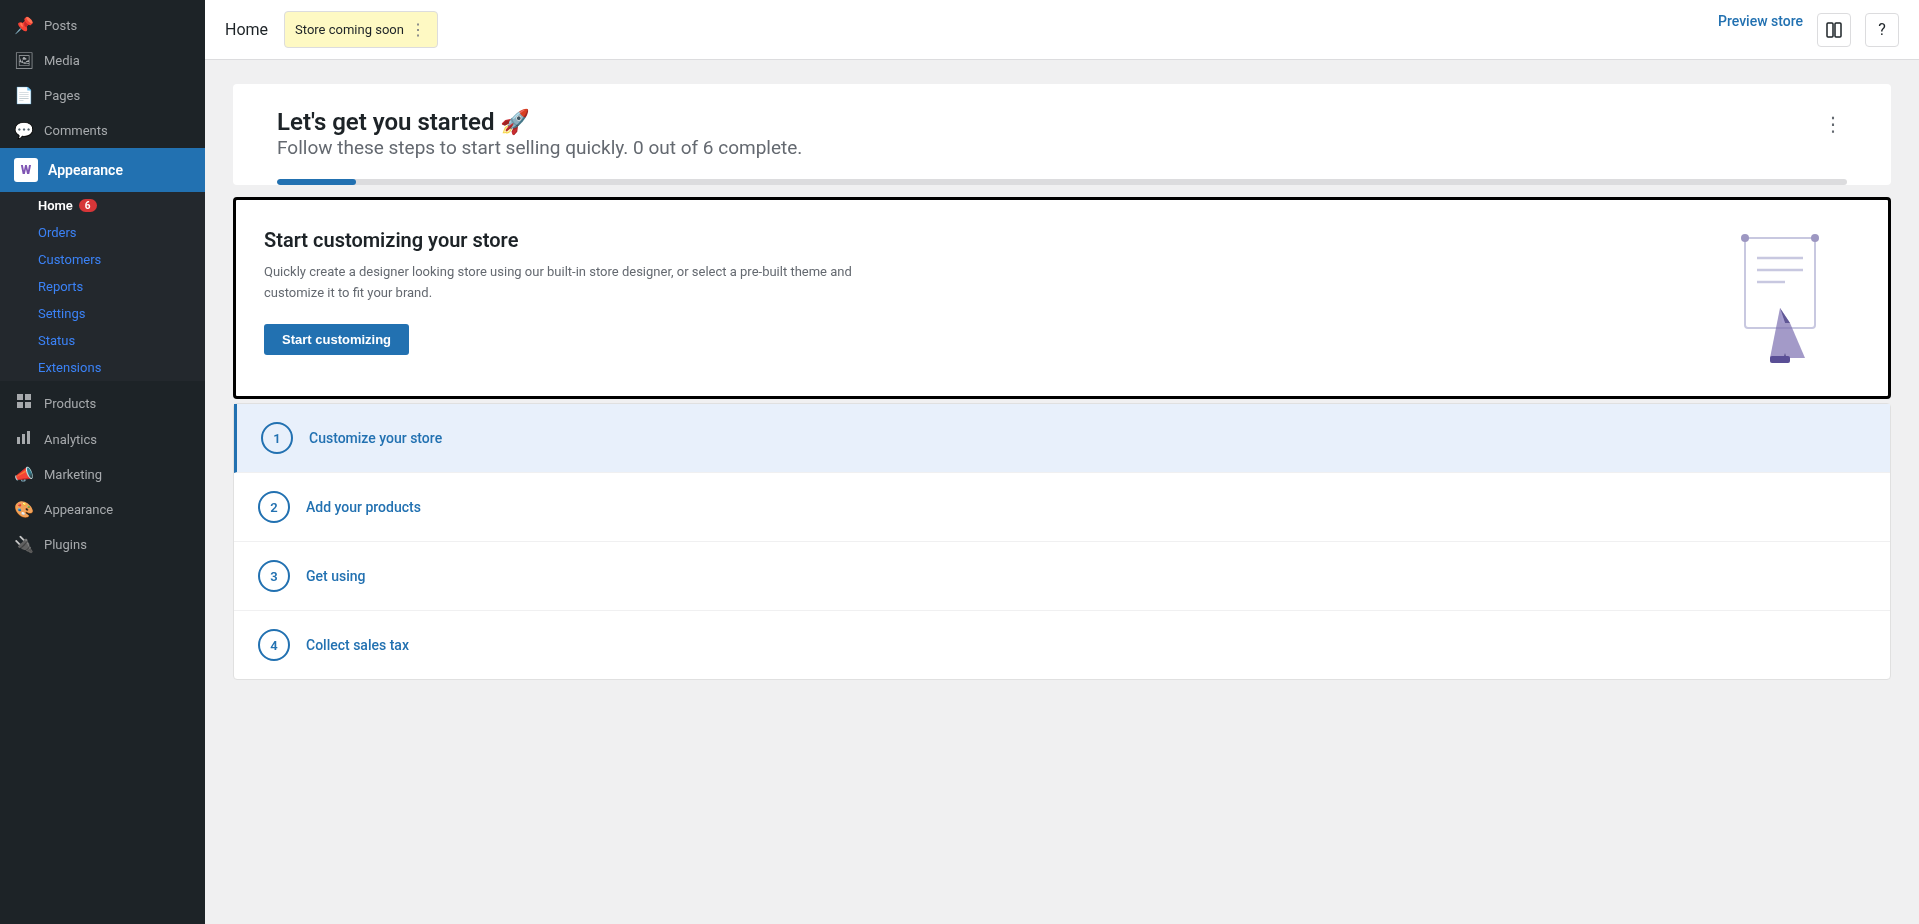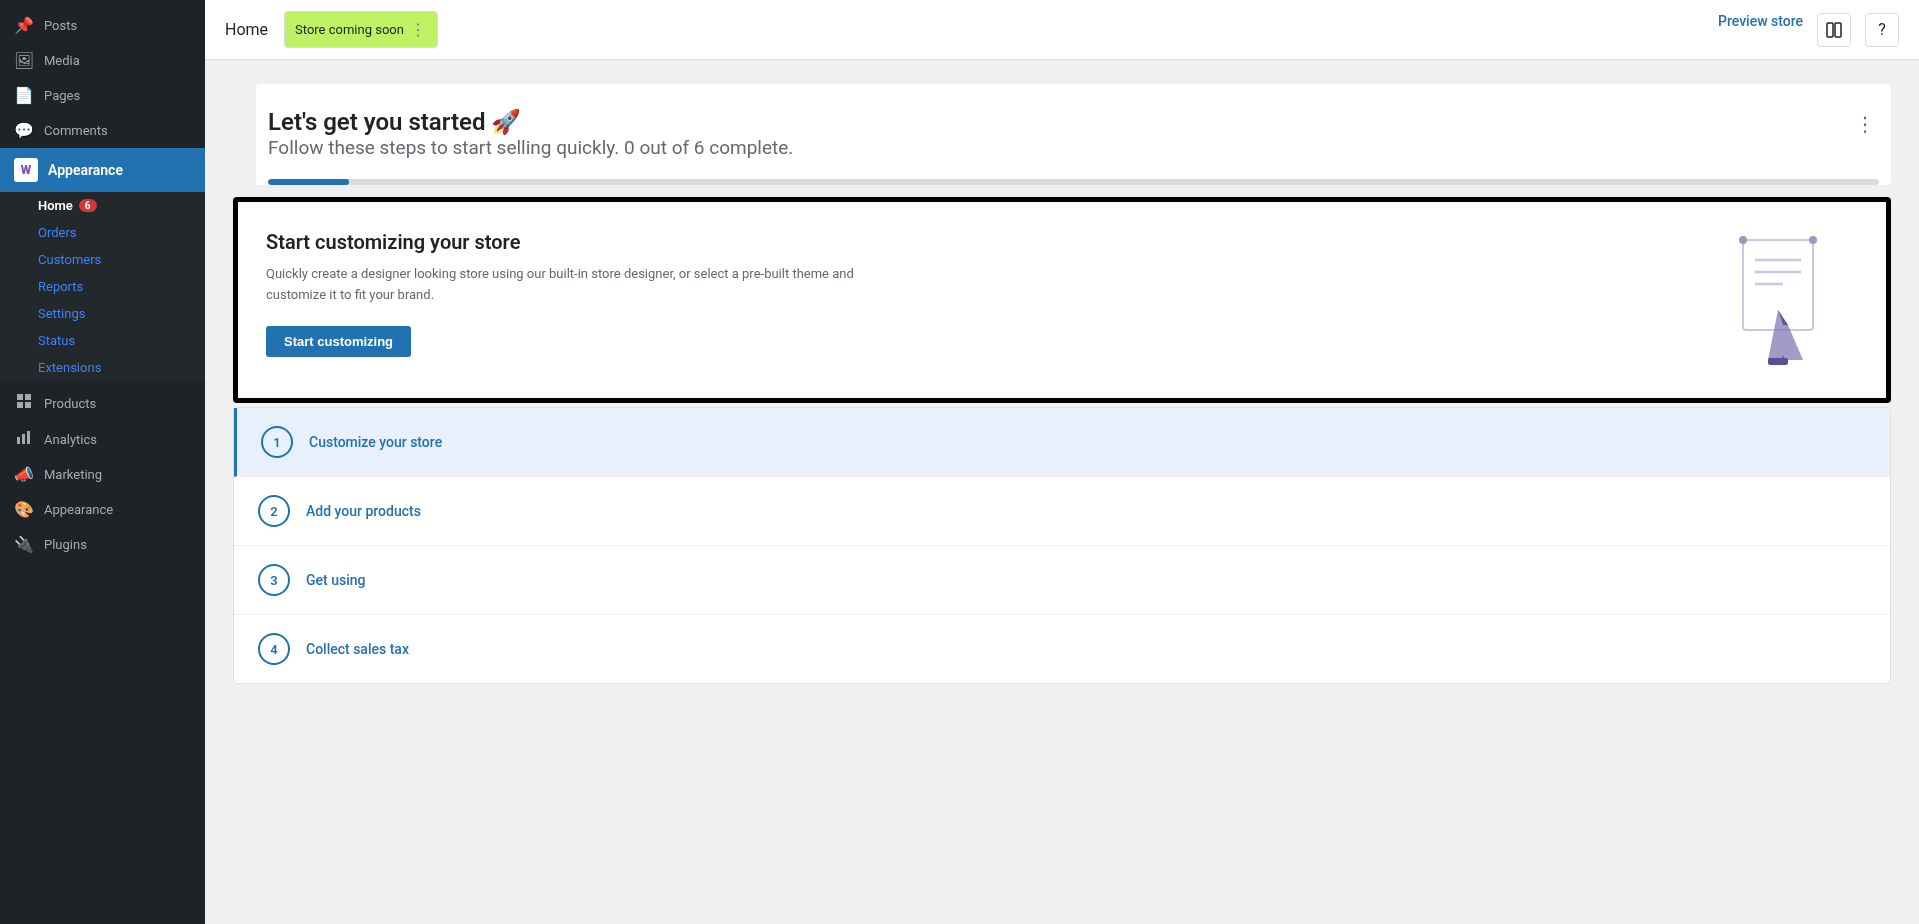--- a/index.html
+++ b/index.html
@@ -92,21 +92,21 @@
       height: 60px;
       gap: 16px;
       flex-shrink: 0;
     }
     .topbar-breadcrumb {
       font-size: 16px;
       font-weight: 400;
       color: #1d2327;
     }
     .store-badge {
-      background: #bef264;
+      background: #fef9c3;
       border: 1px solid #dcdcde;
       border-radius: 4px;
       padding: 8px 10px;
       font-size: 13px;
       color: #1d2327;
       display: flex;
       align-items: center;
       gap: 6px;
       cursor: pointer;
     }
@@ -143,23 +143,22 @@
       flex: 1;
       overflow-y: auto;
       background: #f0f0f1;
       padding: 24px 28px;
     }
 
     
     .getting-started {
       background: #fff;
       border-radius: 4px;
-      padding: 24px 12px 0;
+      padding: 24px 44px 0;
       margin-bottom: 0;
-      margin-left: 23px;
     }
     .gs-header {
       display: flex;
       align-items: flex-start;
       justify-content: space-between;
       margin-bottom: 4px;
     }
     .gs-title {
       font-size: 24px;
       font-weight: 600;
@@ -186,21 +185,21 @@
 
     
     .task-card {
       background: #fff;
       border-radius: 4px;
       padding: 28px;
       display: flex;
       align-items: flex-start;
       justify-content: space-between;
       margin-top: 12px;
-      border: 5px solid #000000;
+      border: 3px solid #000000;
     }
     .task-card-content { max-width: 620px; }
     .task-card-title {
       font-size: 20px;
       font-weight: 600;
       color: #1d2327;
       margin-bottom: 10px;
     }
     .task-card-desc {
       font-size: 13px;

